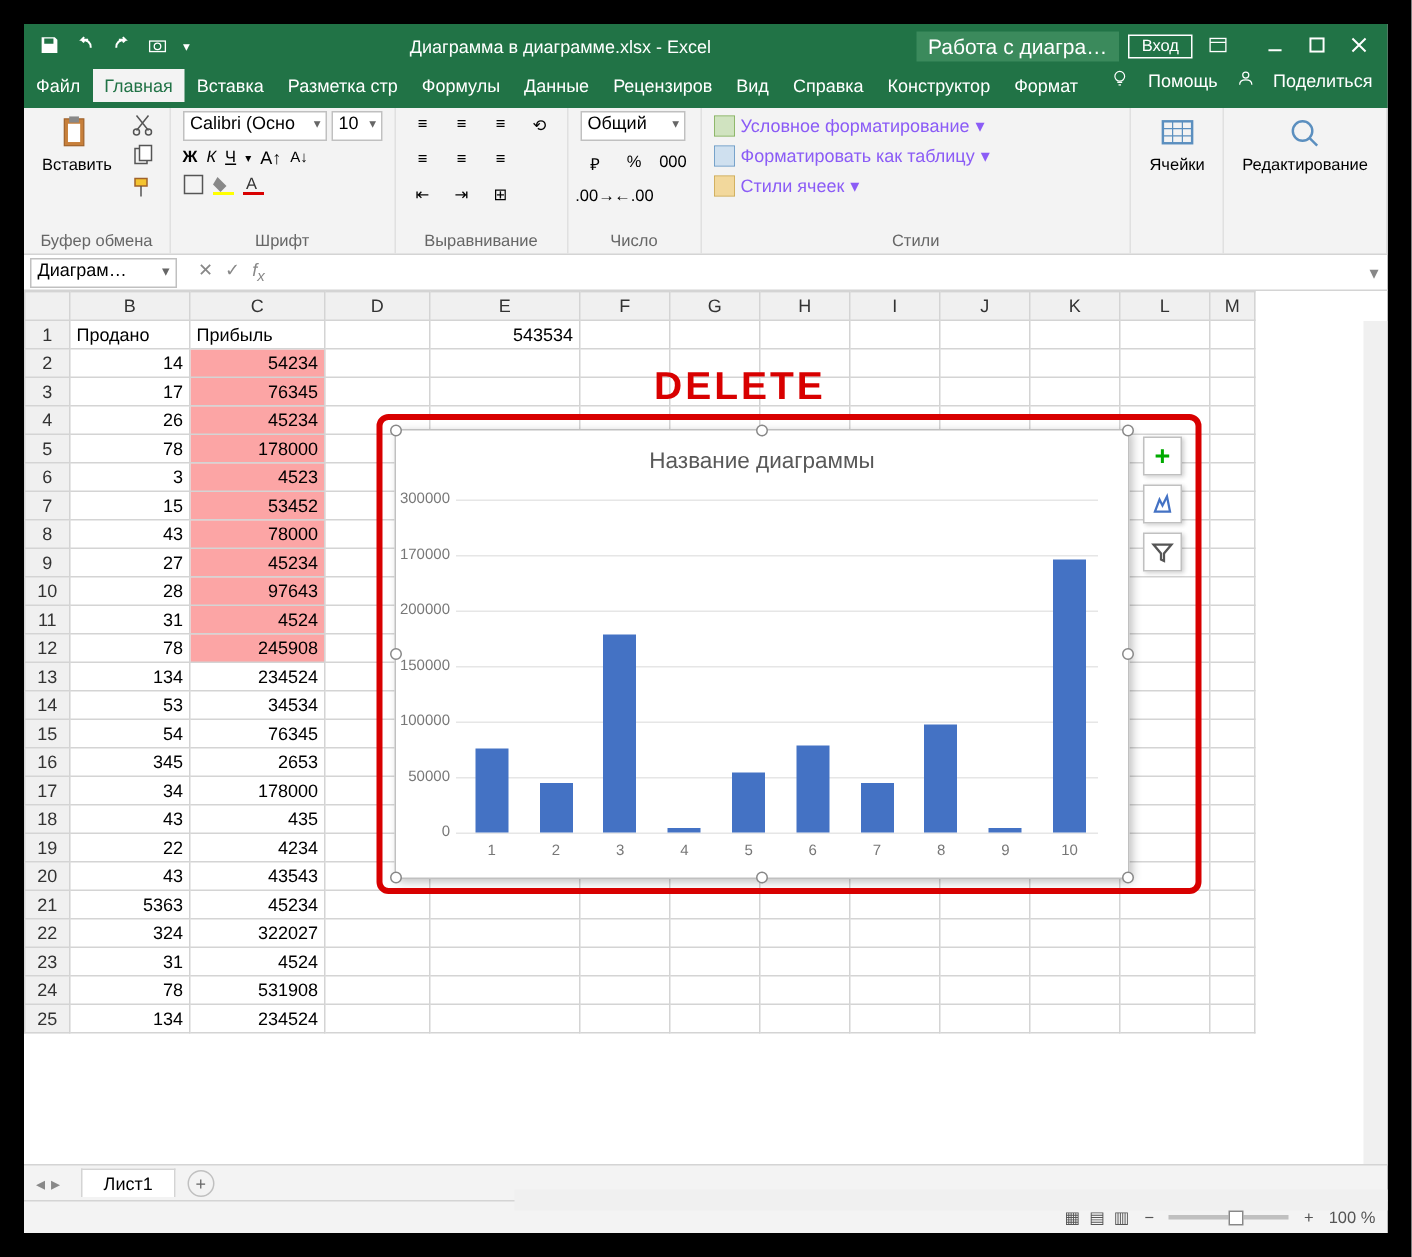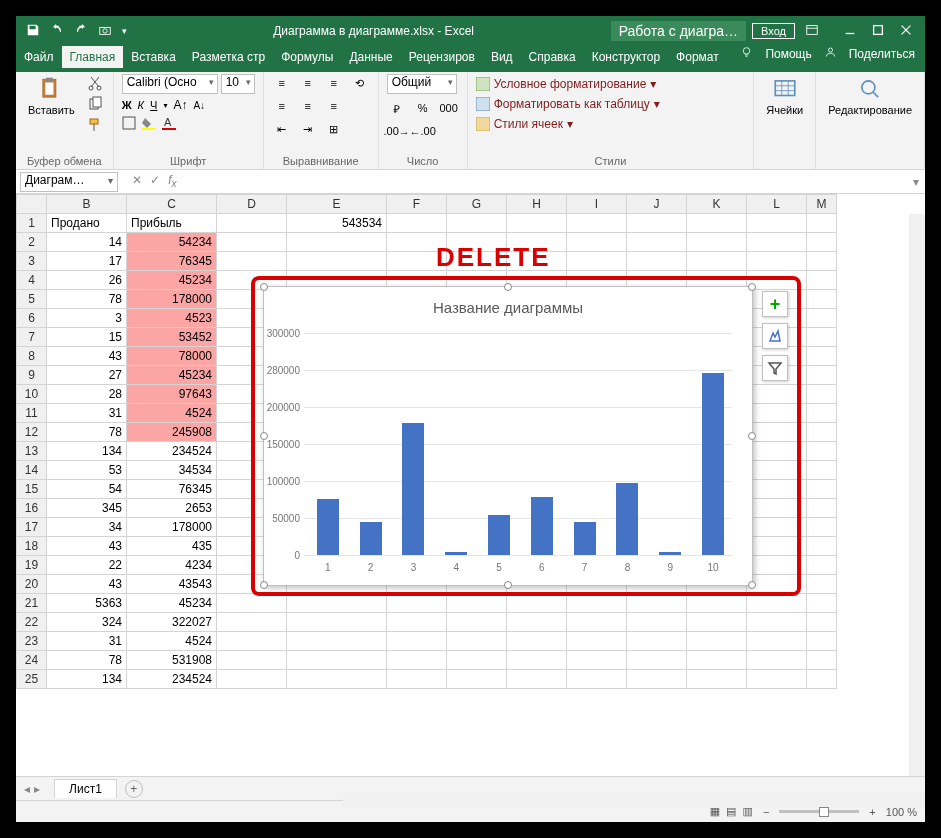--- a/index.html
+++ b/index.html
@@ -21,21 +21,21 @@
 .ribbon { height: 98px; background: #f3f3f3; border-bottom: 1px solid #d4d4d4; display: flex; font-size: 11px; }
 .rgroup { border-right: 1px solid #e0e0e0; padding: 2px 8px 0; display: flex; flex-direction: column; justify-content: space-between; }
 .rgroup .glabel { text-align: center; color: #666; font-size: 11px; padding: 2px 0; }
 .rgroup .body { display: flex; gap: 6px; align-items: flex-start; }
 .stack { display: flex; flex-direction: column; gap: 3px; }
 .iconbtn { width: 20px; height: 18px; display: flex; align-items: center; justify-content: center; cursor: pointer; }
 .bigbtn { display: flex; flex-direction: column; align-items: center; gap: 2px; cursor: pointer; padding: 2px 4px; }
 .bigbtn svg { width: 26px; height: 26px; }
 .fontcombo { height: 20px; border: 1px solid #c0c0c0; background: #fff; font-size: 12px; padding: 0 16px 0 4px; position: relative; }
 .fontcombo:after { content: "▾"; position: absolute; right: 3px; top: 2px; font-size: 9px; color: #666; }
-.styleslist { font-size: 12px; color: #7f1d1d; }
+.styleslist { font-size: 12px; color: #8b5cf6; }
 .styleslist div { padding: 3px 0; display: flex; align-items: center; gap: 4px; }
 .formulabar { height: 24px; background: #fff; border-bottom: 1px solid #d4d4d4; display: flex; align-items: center; font-size: 12px; }
 .namebox { width: 98px; border: 1px solid #c0c0c0; margin: 2px 4px; height: 20px; padding: 0 18px 0 4px; position: relative; }
 .namebox:after { content: "▾"; position: absolute; right: 4px; top: 2px; font-size: 10px; color: #666; }
 .fxbtns { display: flex; gap: 8px; padding: 0 10px; color: #888; }
 .fxinput { flex: 1; padding: 0 6px; }
 .gridwrap { flex: 1; position: relative; overflow: hidden; background: #fff; }
 table.sheet { border-collapse: collapse; font-size: 12px; }
 table.sheet th, table.sheet td { border: 1px solid #d4d4d4; height: 19px; padding: 0 4px; text-align: right; background: #fff; font-weight: normal; }
 table.sheet thead th { background: #f0f0f0; text-align: center; color: #333; }
@@ -709,21 +709,21 @@
           <div class="ylab" style="top: 100%;">0</div>
           <div class="gline" style="top: 83.3333%;"></div>
           <div class="ylab" style="top: 83.3333%;">50000</div>
           <div class="gline" style="top: 66.6667%;"></div>
           <div class="ylab" style="top: 66.6667%;">100000</div>
           <div class="gline" style="top: 50%;"></div>
           <div class="ylab" style="top: 50%;">150000</div>
           <div class="gline" style="top: 33.3333%;"></div>
           <div class="ylab" style="top: 33.3333%;">200000</div>
           <div class="gline" style="top: 16.6667%;"></div>
-          <div class="ylab" style="top: 16.6667%;">280000</div>
+          <div class="ylab" style="top: 16.6667%;">170000</div>
           <div class="gline" style="top: 0%;"></div>
           <div class="ylab" style="top: 0%;">300000</div>
           <div class="bar" style="left: 3%; height: 25.4483%;"></div>
           <div class="xlab" style="left: 3%;">1</div>
           <div class="bar" style="left: 13%; height: 15.078%;"></div>
           <div class="xlab" style="left: 13%;">2</div>
           <div class="bar" style="left: 23%; height: 59.3333%;"></div>
           <div class="xlab" style="left: 23%;">3</div>
           <div class="bar" style="left: 33%; height: 1.50767%;"></div>
           <div class="xlab" style="left: 33%;">4</div>

